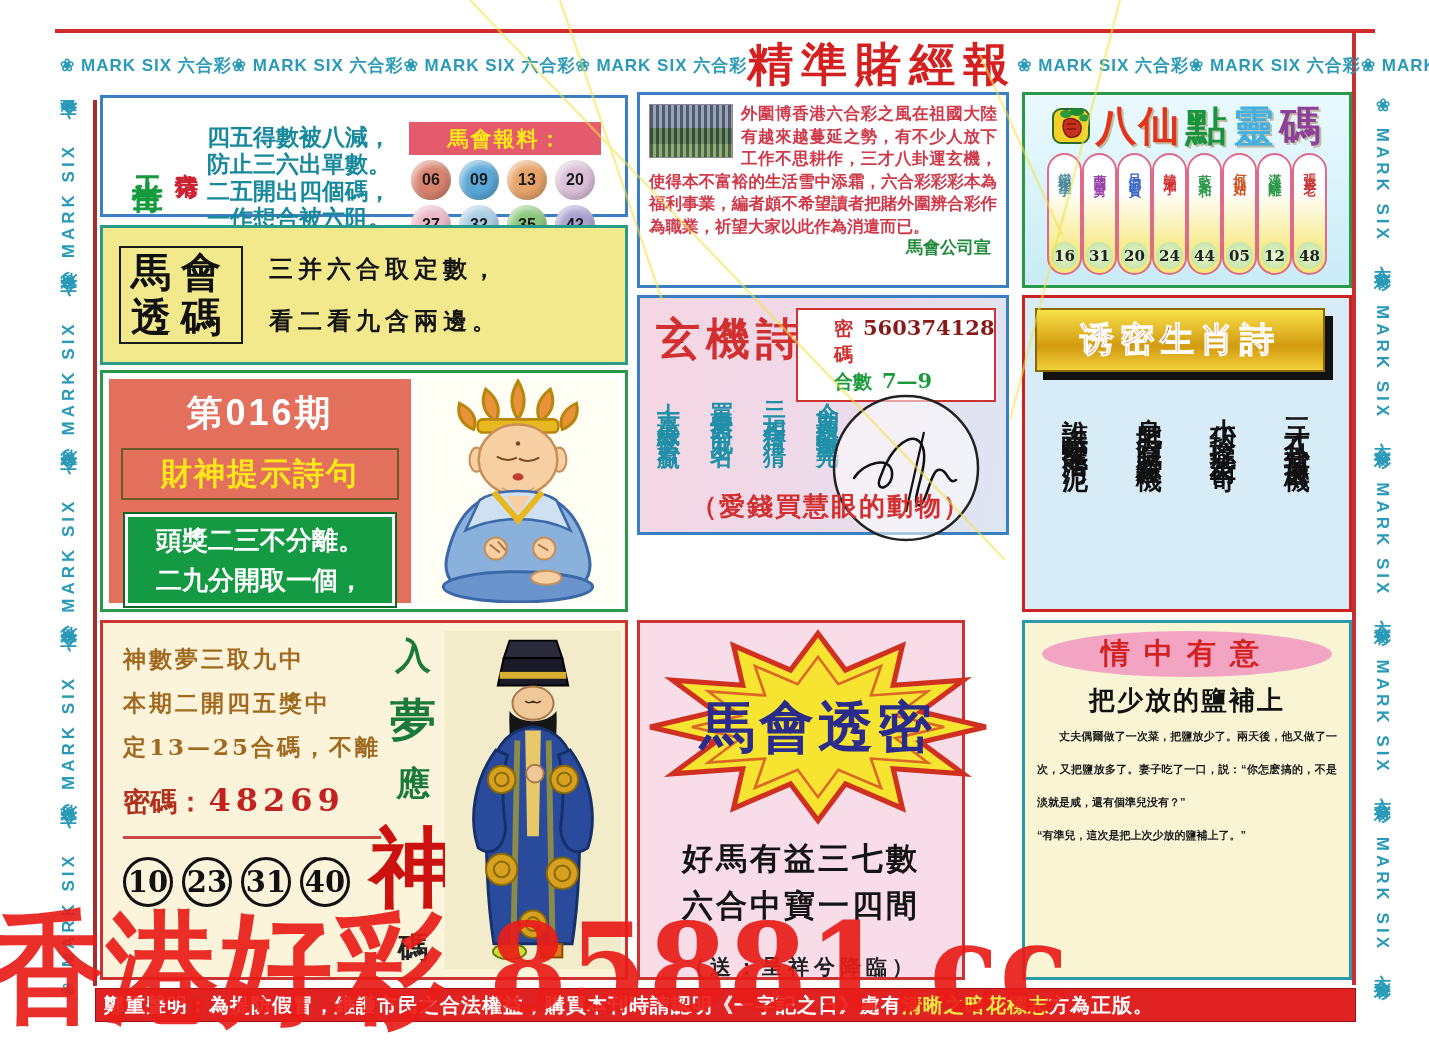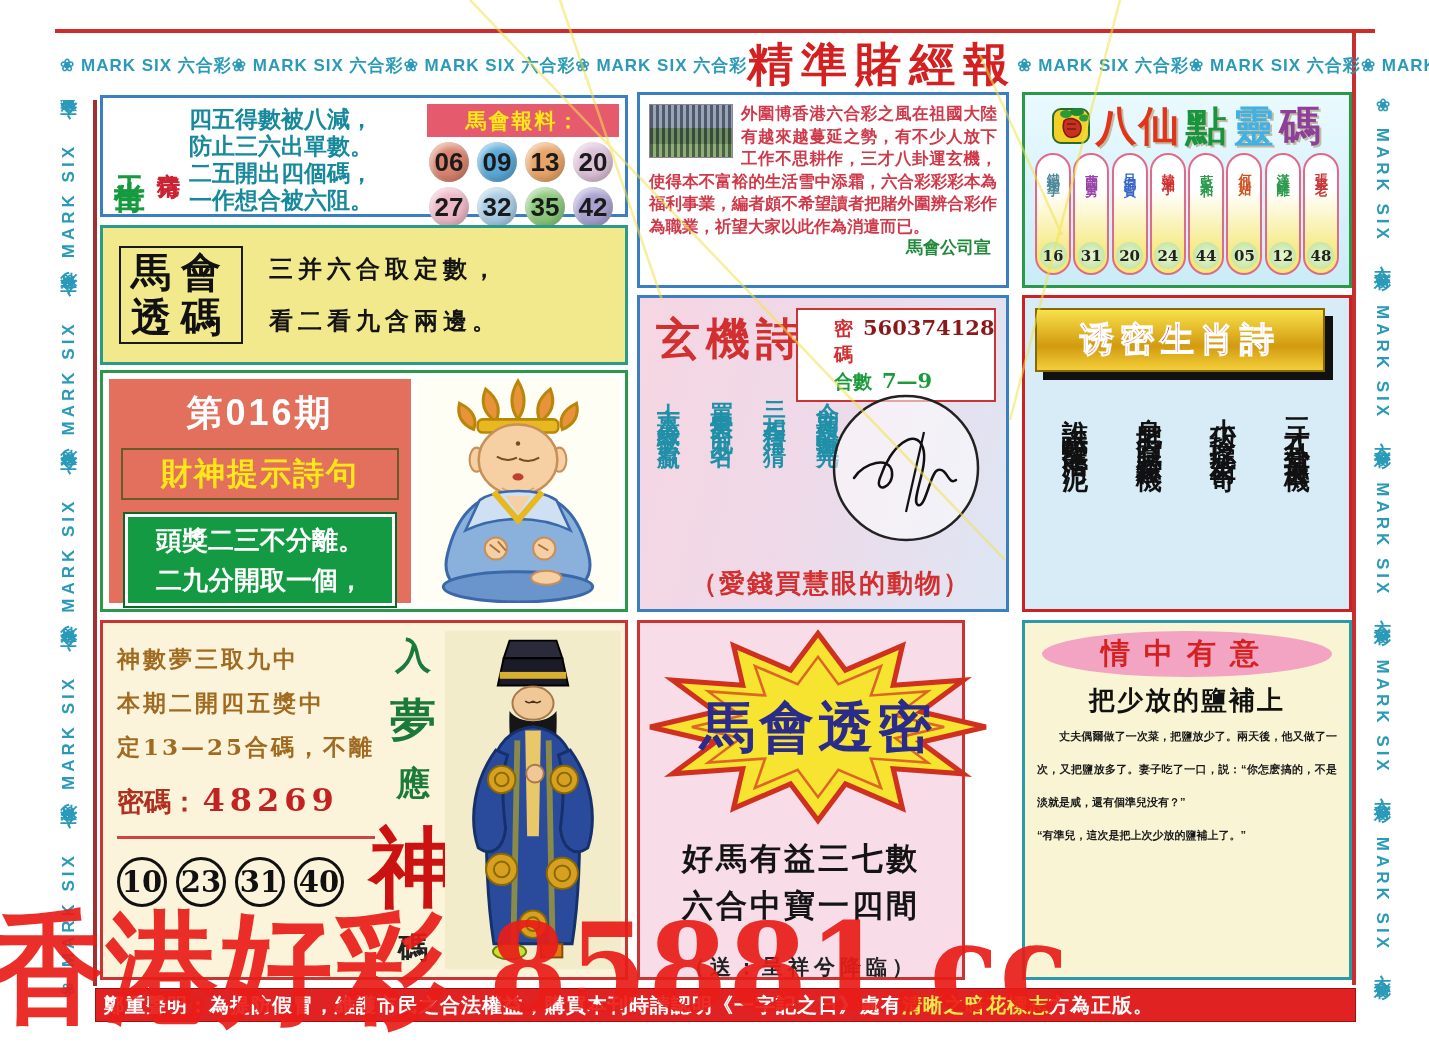--- a/index.html
+++ b/index.html
@@ -28,44 +28,44 @@
     left:60px; top:42px; width:1315px; height:46px;
     display:flex; align-items:center; justify-content:space-between; white-space:nowrap;
   }
   .brand { color:#2a9ab8; font-weight:bold; font-size:17px; letter-spacing:1px; }
   .page-title { color:#d42020; font-weight:bold; font-size:46px; letter-spacing:8px; font-family:"DejaVu Serif",serif; }
 
   
   .box { position:absolute; background:#fff; }
 
   
-  .boxA { left:100px; top:95px; width:528px; height:122px; border:3px solid #3a7fc1; display:flex; padding:6px; }
+  .boxA { left:100px; top:95px; width:528px; height:122px; border:3px solid #3a7fc1; display:flex; padding:24px; }
   .v-label { writing-mode:vertical-rl; font-weight:bold; text-align:center; }
   .zodiac-main { color:#169a3e; font-size:31px; letter-spacing:2px; width:42px; font-family:"DejaVu Serif",serif; }
   .zodiac-sub  { color:#cc2233; font-size:23px; letter-spacing:1px; width:34px; }
   .zodiac-poem { flex:1; padding:2px 4px; color:#17899c; font-weight:bold; font-size:23px; line-height:27px; white-space:nowrap; }
   .tips { width:192px; }
   .tips-banner { height:33px; background:#e65a6e; color:#ffe818; font-weight:bold; font-size:21px;
                  letter-spacing:2px; display:flex; align-items:center; justify-content:center; }
   .balls { display:grid; grid-template-columns:repeat(4,1fr); gap:5px 4px; padding:5px 2px; }
   .ball { width:40px; height:40px; border-radius:50%; display:flex; align-items:center; justify-content:center;
-          font-weight:bold; font-size:26px; color:#1a1a1a; box-shadow:inset -3px -4px 6px rgba(0,0,0,.18), inset 3px 4px 6px rgba(255,255,255,.6); }
+          font-weight:bold; font-size:16px; color:#1a1a1a; box-shadow:inset -3px -4px 6px rgba(0,0,0,.18), inset 3px 4px 6px rgba(255,255,255,.6); }
 
   
   .boxC { left:637px; top:92px; width:372px; height:196px; border:3px solid #3a7fc1; padding:7px 9px; }
   .thumb { float:left; width:84px; height:54px; margin:2px 8px 2px 0; border:1px solid #889;
            background:
              repeating-linear-gradient(90deg, rgba(10,20,40,.45) 0 3px, rgba(255,255,255,.15) 3px 6px),
              linear-gradient(#8a94a8 0 45%, #5a7a4a 45% 75%, #7fa05f 75% 100%); }
   .intro-text { color:#cf3a4a; font-weight:bold; font-size:16.5px; line-height:22.5px; text-align:justify; }
   .intro-sign { color:#1f8a3a; font-weight:bold; font-size:17px; float:right; margin-right:6px; }
 
   
   .boxD { left:1022px; top:92px; width:330px; height:196px; border:3px solid #2a9a4a;
-          background:linear-gradient(#eafaff,#c9ecf7); padding:4px 8px; }
+          background:linear-gradient(#eafaff,#c9ecf7); padding:4px 20px; }
   .immortal-title { display:flex; align-items:center; justify-content:center; gap:4px; height:54px; }
   .immortal-title .tpart { font-size:41px; font-weight:bold; font-family:"DejaVu Serif",serif;
                             text-shadow:2px 2px 0 rgba(120,80,0,.35); letter-spacing:2px; }
   .capsules { display:flex; justify-content:space-between; padding:0 2px; }
   .capsule { width:36px; height:122px; border:2px solid #e06a8a; border-radius:18px;
              background:linear-gradient(#ffffff 30%, #f5e87a 85%); display:flex; flex-direction:column; align-items:center; }
   .capsule .name { flex:1; writing-mode:vertical-rl; font-size:13px; font-weight:bold; letter-spacing:5px; padding-top:8px; }
   .capsule .num { width:27px; height:27px; margin-bottom:4px; border-radius:50%;
                   background:radial-gradient(#e8f8d0,#b9dd9a); display:flex; align-items:center; justify-content:center;
                   font-size:15px; font-weight:bold; color:#222; font-family:"DejaVu Serif",serif; }
@@ -84,21 +84,21 @@
   .issue-panel { width:305px; background:#e2705c; margin:6px; padding:6px 8px; }
   .issue-no { color:#ffffff; font-weight:bold; font-size:36px; text-align:center; letter-spacing:3px; margin-top:4px; }
   .issue-sub { margin:10px 4px 0; border:2px solid #6a5a2a; color:#ffe818; font-weight:bold; font-size:31px;
                text-align:center; letter-spacing:2px; padding:3px 0; }
   .issue-poem { margin:12px 6px 0; background:#159a44; border:2px solid #0a6a2a; box-shadow:inset 0 0 0 3px #fff;
                 color:#fff; font-weight:bold; font-size:26px; line-height:40px; text-align:center; padding:6px 0;
                 font-family:"DejaVu Serif",serif; }
   .buddha-wrap { flex:1; display:flex; align-items:flex-end; justify-content:center; background:#fffef4; margin:6px 6px 6px 0; }
 
   
-  .boxG { left:637px; top:295px; width:372px; height:317px; border:3px solid #3a7fc1;
+  .boxG { left:637px; top:295px; width:372px; height:240px; border:3px solid #3a7fc1;
           background:linear-gradient(105deg,#f6d6e2 0%,#efd9e8 45%,#dde6f4 100%); }
   .boxG .title { position:absolute; left:16px; top:12px; color:#d23030; font-weight:bold; font-size:44px;
                  letter-spacing:6px; font-family:"DejaVu Serif",serif; }
   .codebox { position:absolute; right:10px; top:10px; width:200px; border:2px solid #cc3333; background:#fff; padding:5px 8px; }
   .codebox .row { display:flex; gap:10px; align-items:baseline; line-height:26px; }
   .codebox .lab { font-weight:bold; font-size:19px;margin-left:28px; }
   .codebox .lab.red { color:#d23030; } .codebox .lab.green { color:#1a9a3a; }
   .codebox .val { font-weight:bold; font-size:21px; font-family:"DejaVu Serif",serif; }
   .codebox .val.red { color:#8a1a1a; } .codebox .val.green { color:#1a9a3a; }
   .g-poem { position:absolute; left:14px; top:86px; width:190px; height:222px;
@@ -115,21 +115,21 @@
             background:linear-gradient(#f8e14a,#d29a10 60%,#f3cf3a); border:2px solid #8a6a00;
             display:flex; align-items:center; justify-content:center; }
   .plaque .t { color:#cc1111; font-weight:bold; font-size:34px; letter-spacing:6px;
                -webkit-text-stroke:1px #ffffff; font-family:"DejaVu Serif",serif; }
   .h-poem { position:absolute; left:14px; right:14px; top:100px; height:204px;
             display:flex; flex-direction:row-reverse; justify-content:space-around; }
   .h-poem .line { writing-mode:vertical-rl; font-weight:bold; font-size:26px; color:#111;
                   letter-spacing:8px; font-family:"DejaVu Serif",serif; }
 
   
-  .boxI { left:100px; top:620px; width:528px; height:360px; border:3px solid #cc3333; background:#fbf4da; padding:14px 14px; }
+  .boxI { left:100px; top:620px; width:528px; height:360px; border:3px solid #cc3333; background:#fbf4da; padding:14px 20px; }
   .dream-line { color:#a06a20; font-weight:bold; font-size:23px; line-height:44px;
                 font-family:"DejaVu Serif",serif; letter-spacing:3px; white-space:nowrap; }
   .dream-code { margin-top:12px; }
   .dream-code .lab { color:#b03020; font-weight:bold; font-size:27px; font-family:"DejaVu Serif",serif; }
   .dream-code .val { color:#c22222; font-weight:bold; font-size:32px; letter-spacing:5px; font-family:"DejaVu Serif",serif; }
   .red-rule { width:258px; border-top:3px solid #cc4444; margin:16px 0 18px; }
   .dream-balls { display:flex; gap:9px; }
   .ring { width:50px; height:50px; border:3px solid #111; border-radius:50%; display:flex; align-items:center;
           justify-content:center; font-size:29px; font-weight:bold; font-family:"DejaVu Serif",serif; color:#111; }
   .dream-vt { position:absolute; left:272px; top:8px; width:76px; height:338px;

